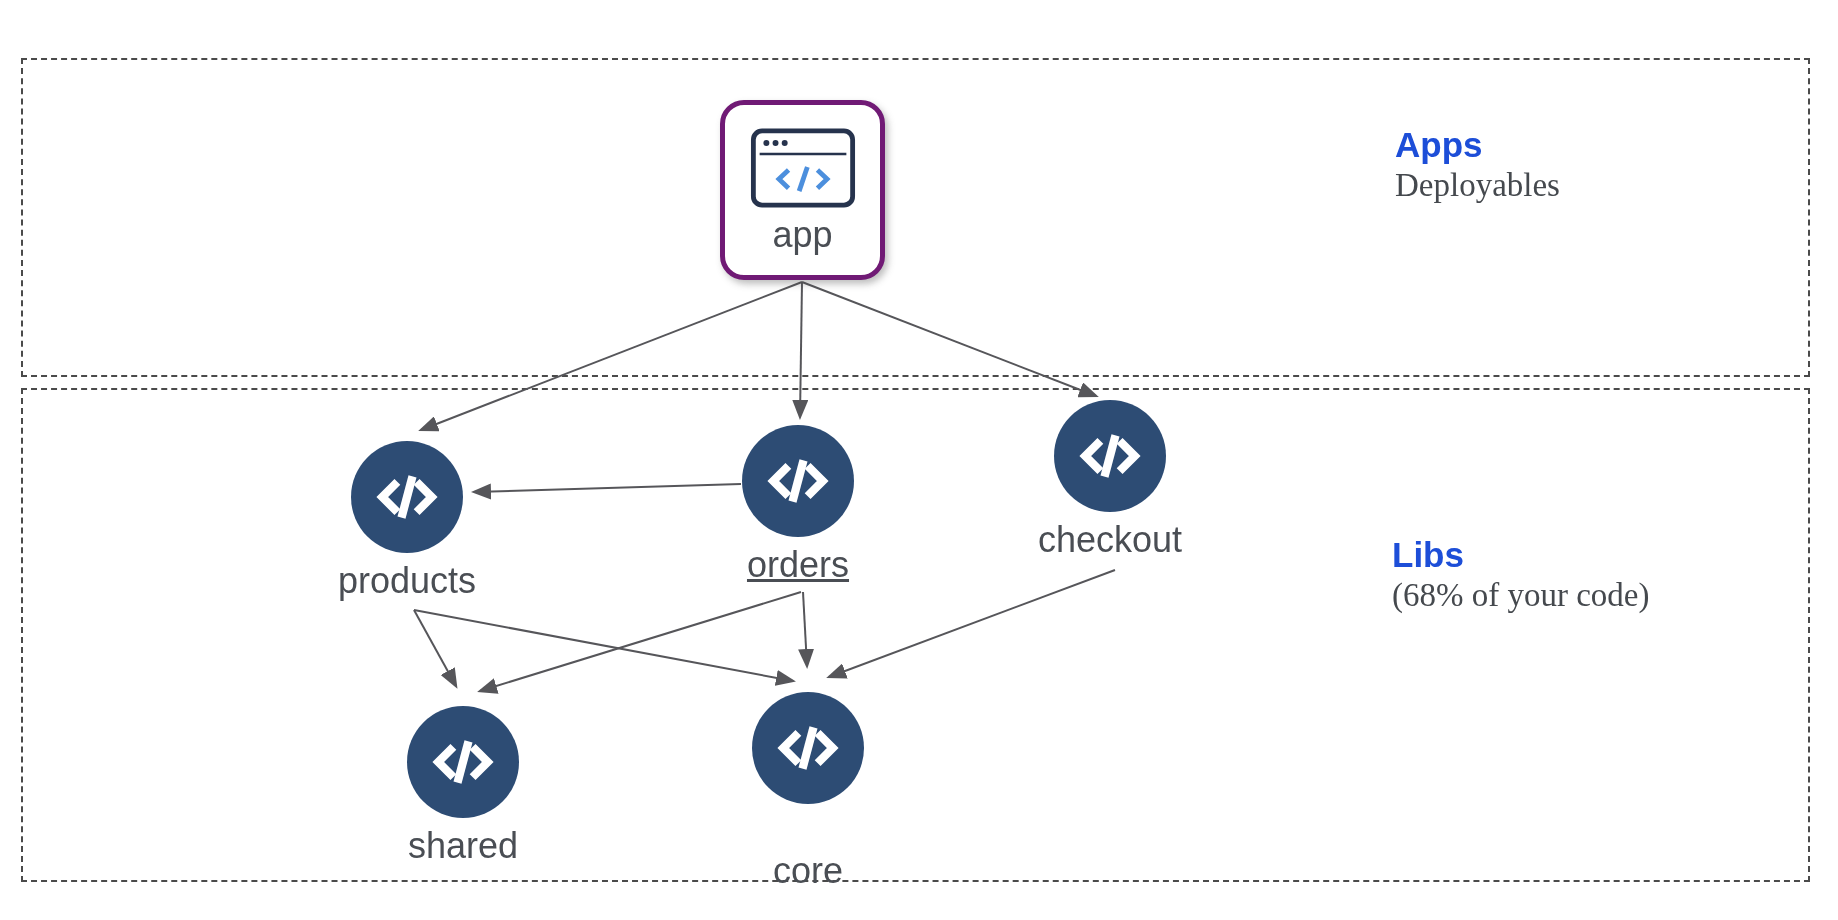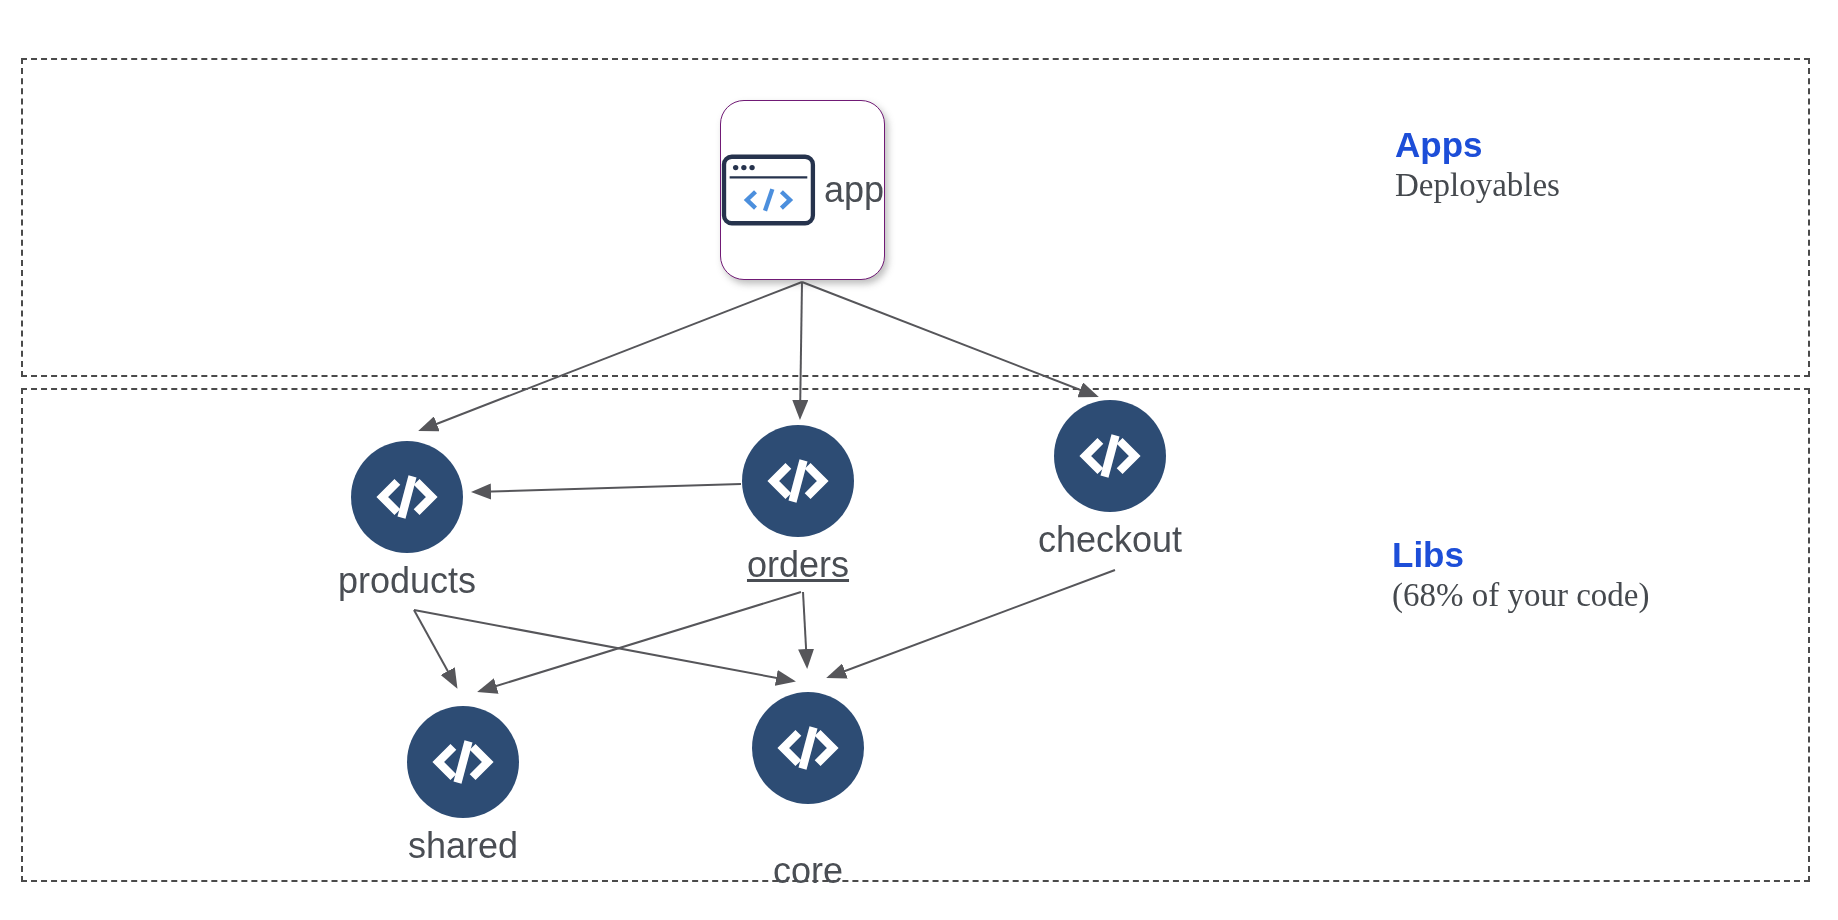--- a/index.html
+++ b/index.html
@@ -20,23 +20,23 @@
   }
   .lib-node svg { width:66px; height:66px; }
 
   .node-label {
     position:absolute; transform:translateX(-50%);
     font-size:36px; color:#4a4e54; white-space:nowrap; line-height:1;
   }
 
   .app-node {
     position:absolute; left:720px; top:100px; width:165px; height:180px;
-    background:#ffffff; border:1px solid #701a75; border-radius:24px;
+    background:#ffffff; border:5px solid #701a75; border-radius:24px;
     box-shadow:3px 4px 7px rgba(70,70,70,0.35);
-    display:flex; flex-direction:row; align-items:center; justify-content:center;
+    display:flex; flex-direction:column; align-items:center; justify-content:center;
     gap:8px; box-sizing:border-box;
   }
   .app-node .app-label { font-size:36px; color:#4a4e54; line-height:1; }
 
   .zone-title { position:absolute; }
   .zone-title .t { font-size:35px; font-weight:bold; color:#1d4ed8; line-height:1.18; }
   .zone-title .s { font-size:33px; color:#45494e; line-height:1.25;font-family:Liberation Serif, serif; }
   #apps-title { left:1395px; top:124px; }
   #libs-title { left:1392px; top:510px;margin-top:24px; }
 </style>

